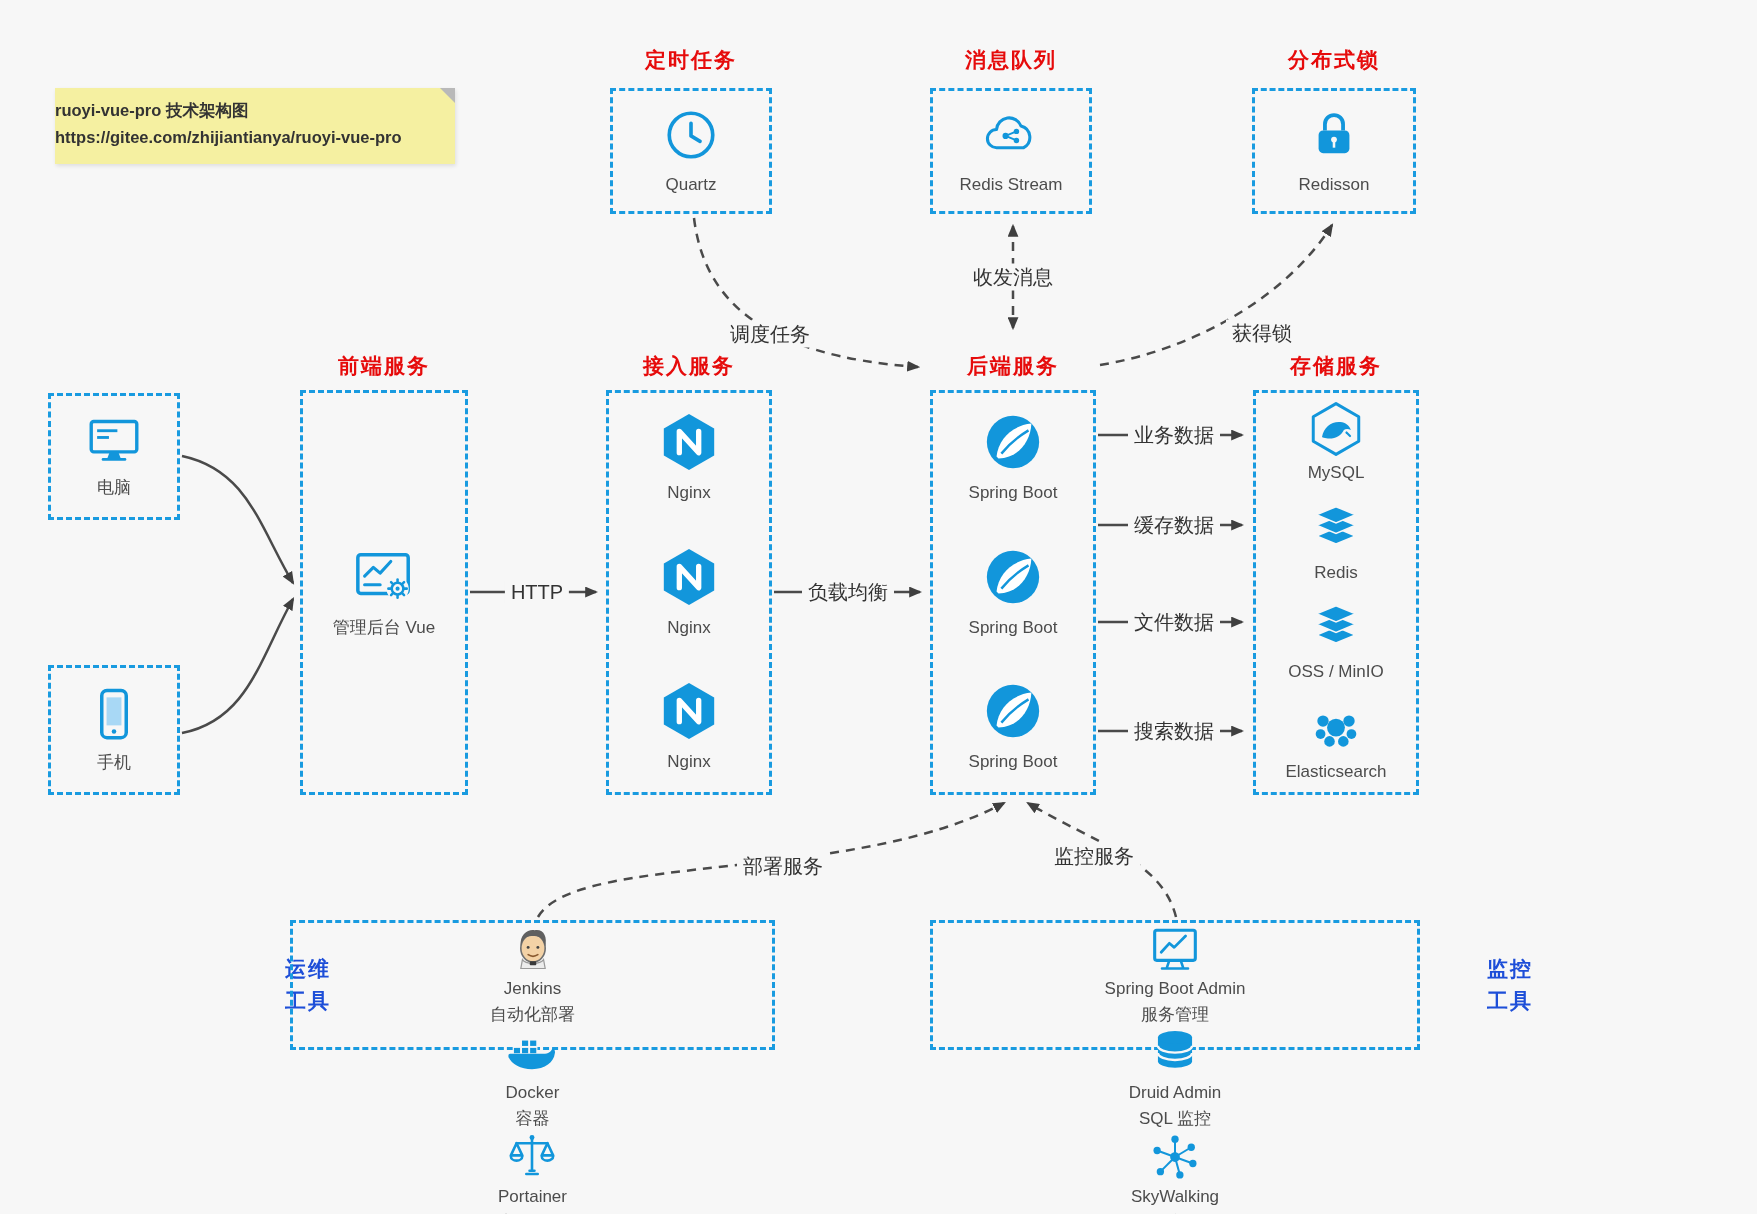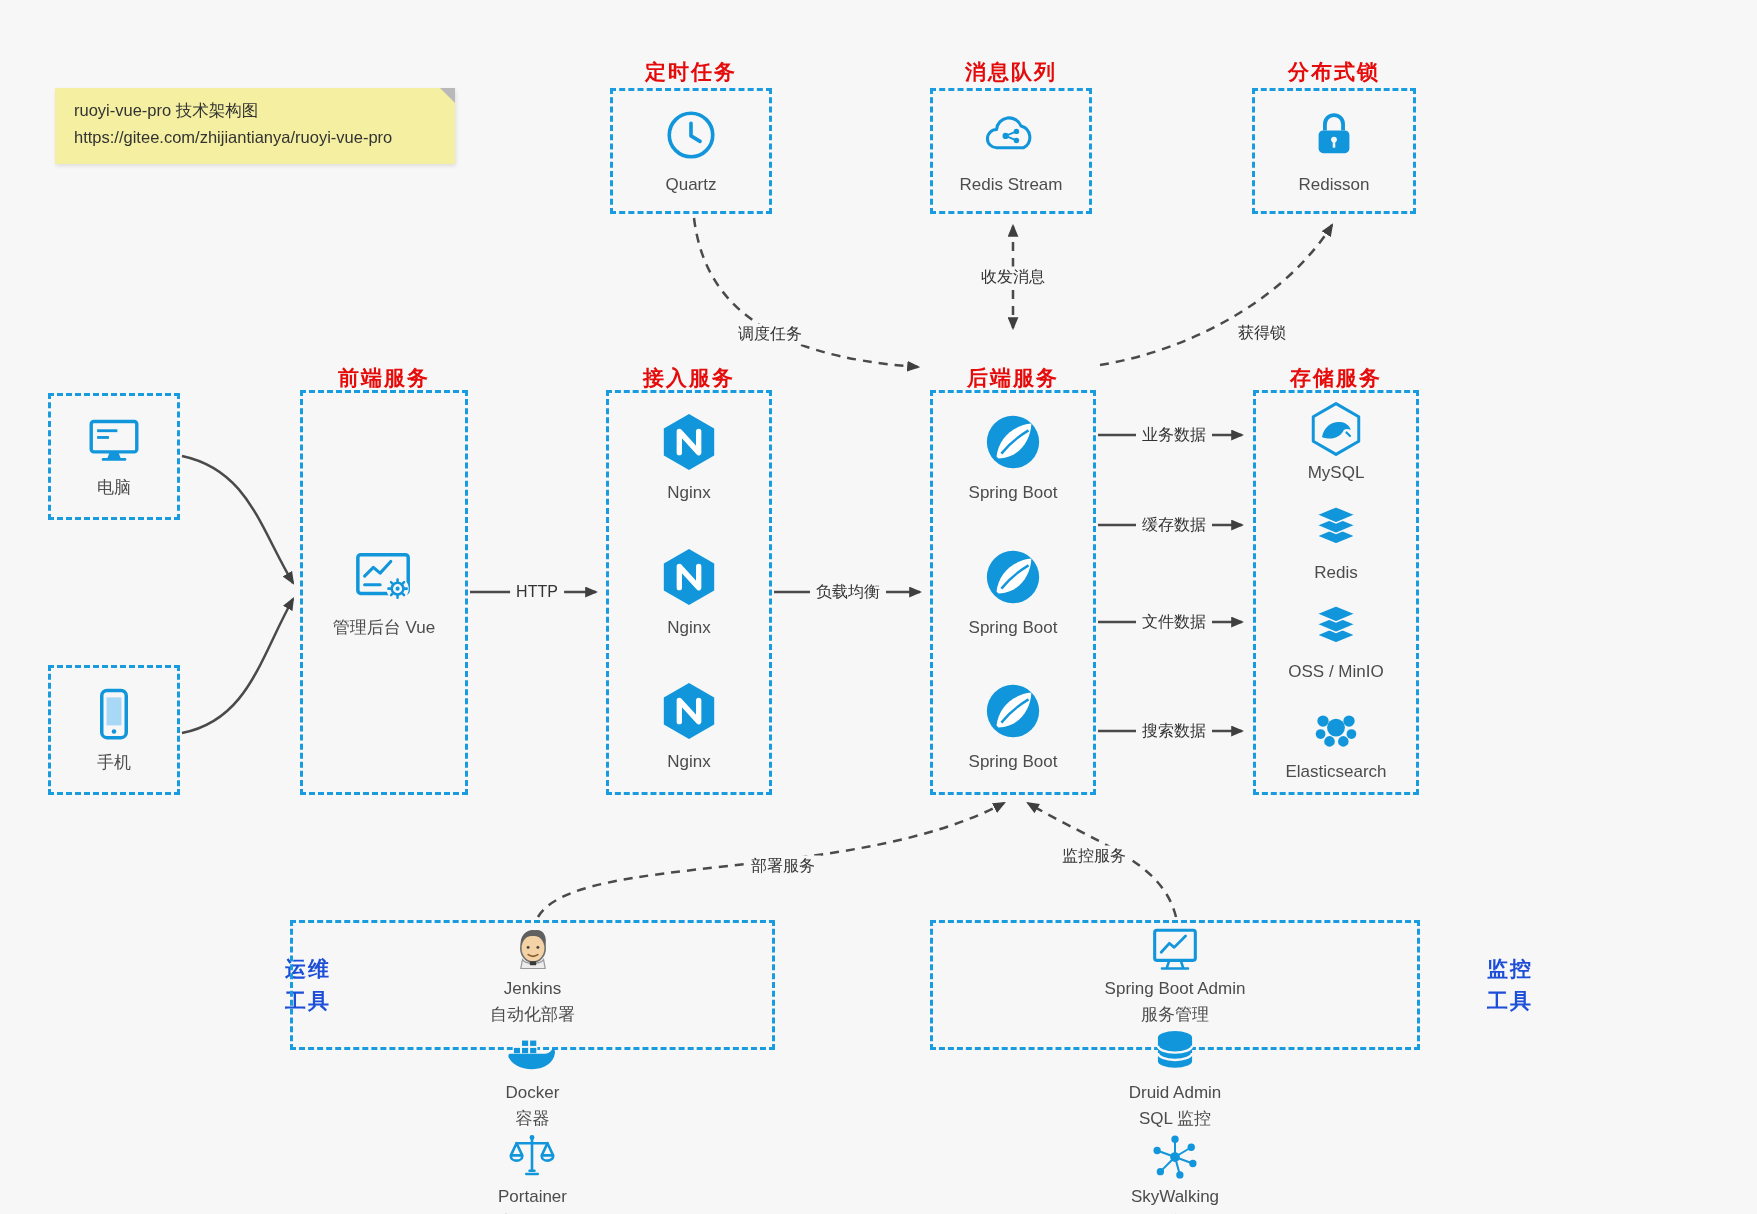--- a/index.html
+++ b/index.html
@@ -4,37 +4,37 @@
 <style>
   * { margin:0; padding:0; box-sizing:border-box; }
   html,body { background:#eeeeee; font-family:"Liberation Sans","DejaVu Sans",sans-serif; }
   #canvas { position:relative; width:1757px; height:1214px; background:#f7f7f7; overflow:hidden; }
 
   .dbox { position:absolute; border:3px dashed #199be0; background:transparent; }
   .vbox { display:flex; flex-direction:column; align-items:center; justify-content:center; gap:10px; }
   .vcol { display:flex; flex-direction:column; align-items:center; justify-content:space-around; padding:6px 0;gap:16px; }
   .hbox { display:flex; align-items:center; justify-content:space-around;flex-direction:column; }
 
-  .gtitle { position:absolute; color:#e60b0b; font-size:21px; font-weight:700; text-align:center; letter-spacing:2px;margin-top:12px; }
+  .gtitle { position:absolute; color:#e60b0b; font-size:21px; font-weight:700; text-align:center; letter-spacing:2px; }
   .side-title { position:absolute; color:#1d4ed8; font-size:21px; font-weight:700; line-height:1.5; text-align:center; letter-spacing:2px;margin-left:48px; }
 
   .item  { display:flex; flex-direction:column; align-items:center; gap:9px; }
   .item2 { display:flex; flex-direction:column; align-items:center; gap:3px; }
   .ilabel { font-size:17px; color:#4c4c4c; line-height:1.35; white-space:nowrap; }
 
   .ic60 { width:62px; height:62px; }
   .ic56 { width:56px; height:56px; }
   .ic52 { width:52px; height:52px; }
 
   .edge-label { position:absolute; transform:translate(-50%,-50%); background:#f7f7f7; padding:0 6px;
-                font-size:16px; color:#333; white-space:nowrap; }
+                font-size:20px; color:#333; white-space:nowrap; }
 
   .note { position:absolute; left:55px; top:88px; width:400px; height:76px; background:#f5f0a1;
-          padding:9px 19px; font-size:16.5px; color:#333; line-height:1.65;
-          box-shadow:1px 2px 4px rgba(0,0,0,0.10); }
+          padding:9px 0; font-size:16.5px; color:#333; line-height:1.65;
+          box-shadow:1px 2px 4px rgba(0,0,0,0.10);font-weight:bold; }
   .note::after { content:""; position:absolute; right:0; top:0; width:0; height:0;
                  border-top:15px solid #b9b9b9; border-left:15px solid transparent; }
 
   #wires { position:absolute; left:0; top:0; width:1757px; height:1214px; pointer-events:none; }
 </style>
 </head>
 <body>
 
 <svg width="0" height="0" style="position:absolute">
 <defs>

